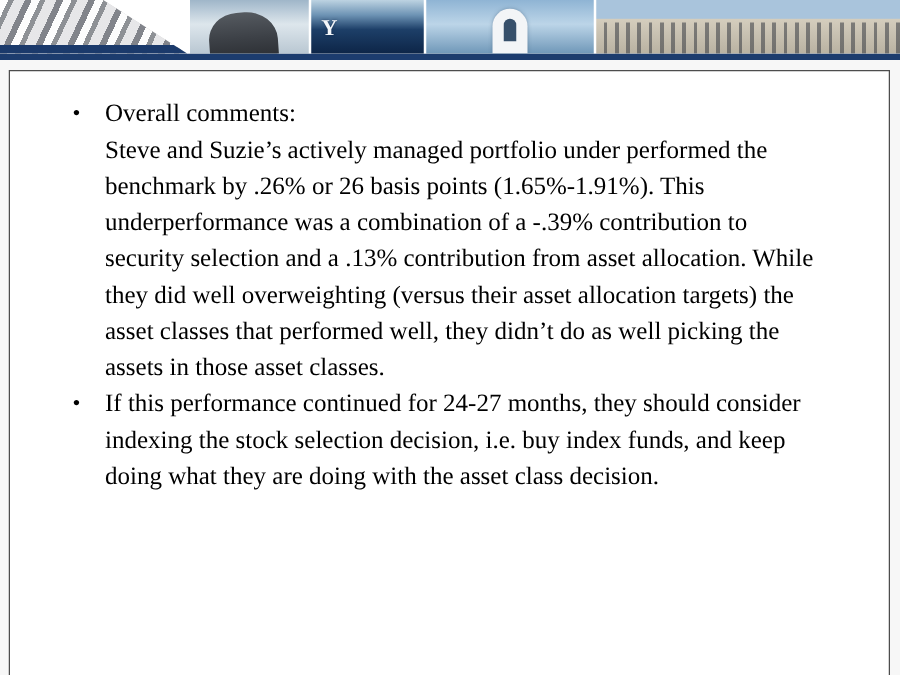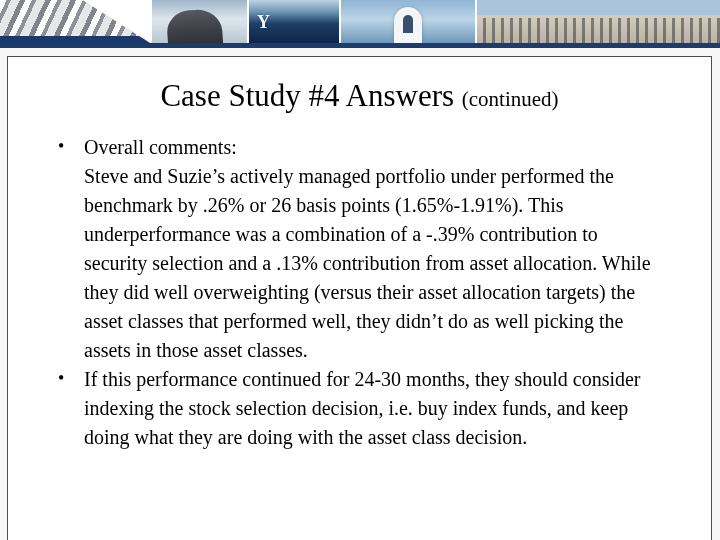--- a/index.html
+++ b/index.html
@@ -189,38 +189,35 @@
     </div>
     <div class="seg seg-arch">
       <div class="tower"></div>
     </div>
     <div class="seg seg-building"></div>
   </div>
   <div class="banner-rule"></div>
 
   <div class="slide-frame">
 
-    <div class="slide-title">
-      <span class="title-main">Case Study #4 Answers </span><span class="title-note">(continued)</span>
-    </div>
 
     <div class="slide-body">
 
       <div class="bullet-item">
         <span class="bullet-marker">•</span>
         <div class="bullet-content">
           <div>Overall comments:</div>
           <div>Steve and Suzie’s actively managed portfolio under performed the benchmark by .26% or 26 basis points (1.65%-1.91%).  This underperformance was a combination of a -.39% contribution to security selection and a .13% contribution from asset allocation. While they did well overweighting (versus their asset allocation targets) the asset classes that performed well, they didn’t do as well picking the assets in those asset classes.</div>
         </div>
       </div>
 
       <div class="bullet-item">
         <span class="bullet-marker">•</span>
         <div class="bullet-content">
-          <div>If this performance continued for 24-30 months, they should consider indexing the stock selection decision, i.e. buy index funds, and keep doing what they are doing with the asset class decision.</div>
+          <div>If this performance continued for 24-27 months, they should consider indexing the stock selection decision, i.e. buy index funds, and keep doing what they are doing with the asset class decision.</div>
         </div>
       </div>
 
     </div>
 
   </div>
 
 </div>
 
 </body></html>

